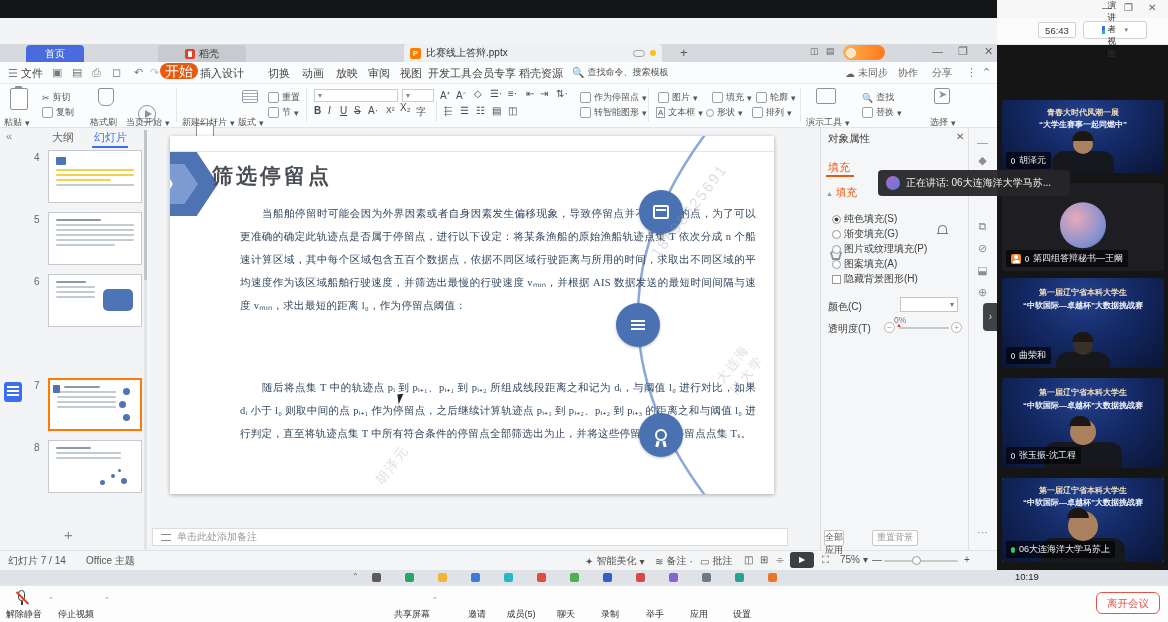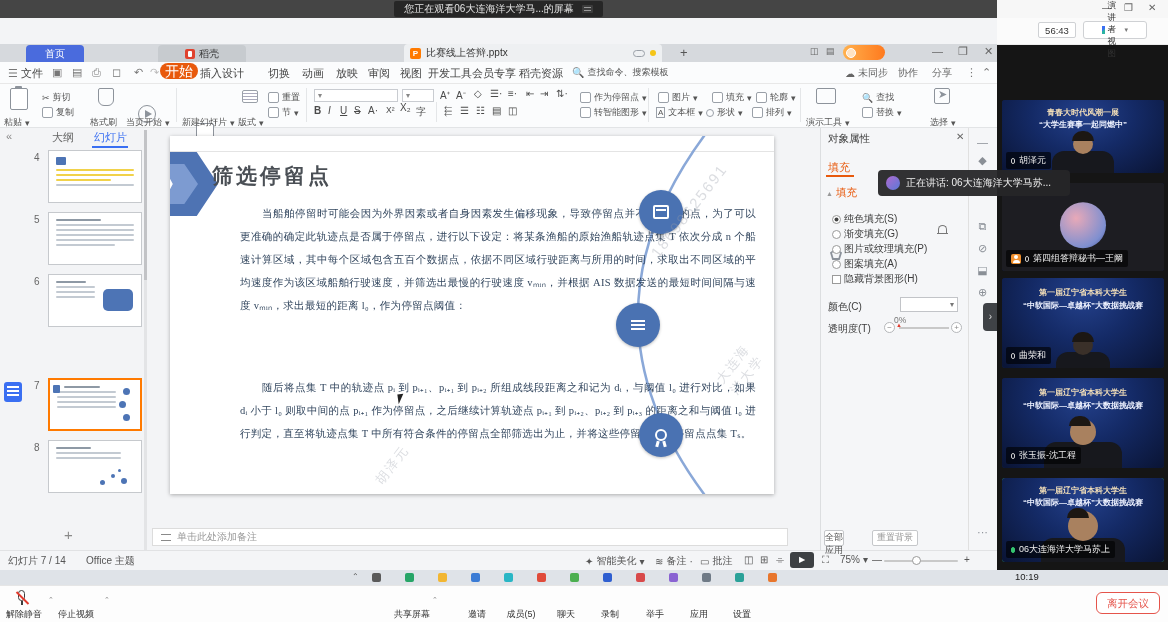--- a/index.html
+++ b/index.html
@@ -174,26 +174,20 @@
 .micbody{width:7px;height:11px;border:1.5px solid #3c3c3c;border-radius:4px;position:relative}
 .micbody:after{content:"";position:absolute;left:2px;bottom:-5px;width:1.5px;height:4px;background:#3c3c3c}
 .slash{position:absolute;width:17px;height:2px;background:#e23b2e;transform:rotate(45deg);top:6px;left:-5px}
 .leavebtn{left:1096px;top:592px;width:64px;height:22px;border:1px solid #e5544b;border-radius:6px;background:#fff;color:#e5544b;font-size:10.5px;text-align:center;line-height:21px}
 </style>
 </head>
 <body>
 
 <div id="screen">
 
-  <div class="ab share-strip">
-    <div class="share-pill">
-      <span>您正在观看06大连海洋大学马...的屏幕</span>
-      <span class="mini-list"></span>
-    </div>
-  </div>
 
   <div class="ab cap1" style="left:10px;top:27px">i</div>
   <div class="ab cap2" style="left:34px;top:27px"></div>
   <div class="ab capbars" style="left:58px;top:29px">
       <i style="height:5px"></i>
       <i style="height:8px"></i>
       <i style="height:12px"></i>
     </div>
 
   <div class="ab wps"></div>

